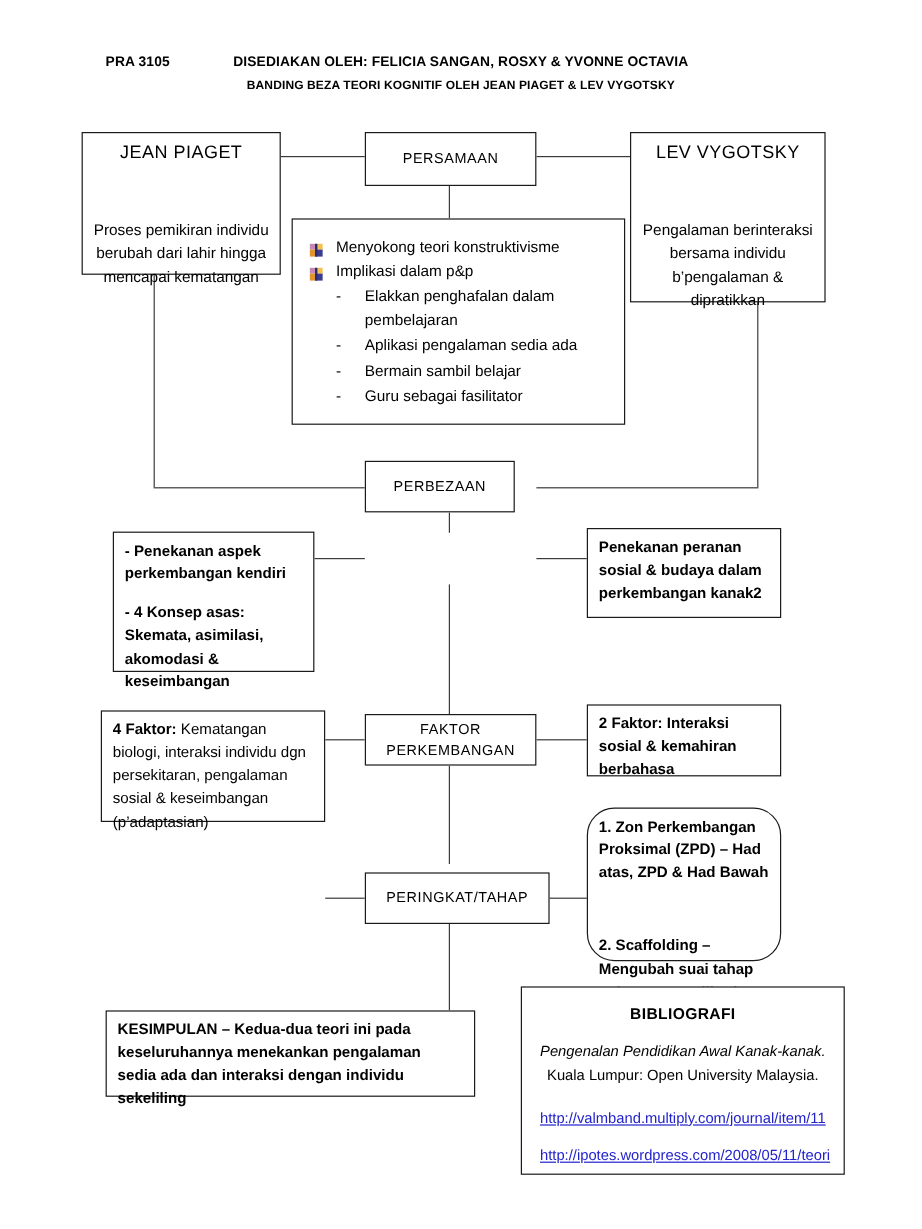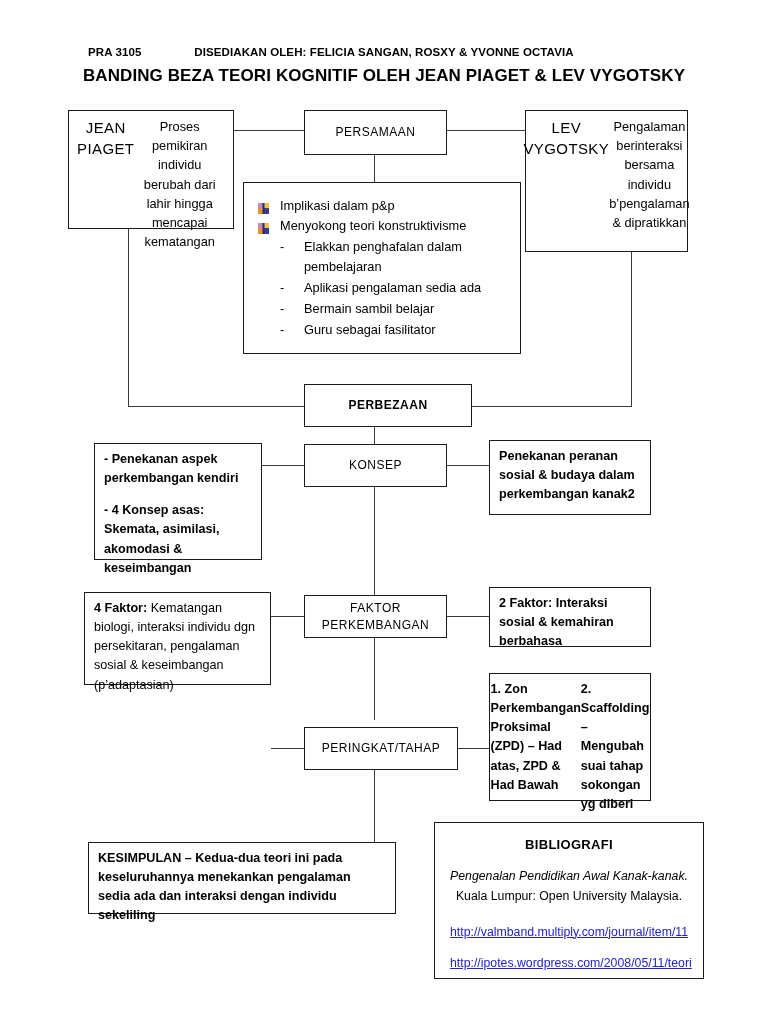--- a/index.html
+++ b/index.html
@@ -27,21 +27,21 @@
     text-align: center;
     font-weight: bold;
     letter-spacing: 0.1px;
   }
   #hdr-line1 { top: 46px; font-size: 11.5px; }
   #hdr-line1 .left {
     position: absolute;
     left: 88px;
     top: 0;
   }
-  #hdr-line2 { top: 66px; font-size: 17px; }
+  #hdr-line2 { top: 66px; font-size: 10px; }
 
   
   .line {
     position: absolute;
     background: #3a3a3a;
   }
   .line.h { height: 1px; }
   .line.v { width: 1px; }
 
   
@@ -55,22 +55,23 @@
   }
   .box.pad { padding: 6px 9px; }
   .box.center {
     display: flex;
     align-items: center;
     justify-content: center;
     text-align: center;
   }
   .box.col {
     display: flex;
-    flex-direction: row;
-    justify-content: center;
+    flex-direction: column;
+    justify-content: space-between;
+    gap: 42px;
   }
 
   .node-title {
     font-size: 15px;
     letter-spacing: 0.4px;
     text-align: center;
     margin-bottom: 2px;
   }
   .node-body {
     text-align: center;
@@ -201,44 +202,44 @@
     <div class="hub">PERSAMAAN</div>
   </div>
 
   <div class="box col" style="left:525px; top:110px; width:163px; height:142px; padding:6px 4px;">
     <div class="node-title">LEV VYGOTSKY</div>
     <div class="node-body">Pengalaman berinteraksi bersama individu b’pengalaman &amp; dipratikkan</div>
   </div>
 
   <div class="box" style="left:243px; top:182px; width:278px; height:172px; padding:13px 14px;">
     <ul class="blist">
+      <li>
+        <span class="bullet-glyph">
+          <svg width="11" height="11" viewBox="0 0 11 11">
+            <rect x="0" y="0" width="5" height="5" fill="#c48ab5"></rect>
+            <rect x="5" y="0" width="6" height="5" fill="#f2c14e"></rect>
+            <rect x="0" y="5" width="5" height="6" fill="#e0932f"></rect>
+            <rect x="5" y="5" width="6" height="6" fill="#3b3b8f"></rect>
+            <rect x="4.5" y="0" width="2" height="11" fill="#2a2a6e"></rect>
+          </svg>
+        </span>
+        <span>Menyokong teori konstruktivisme</span>
+      </li>
       <li>
         <span class="bullet-glyph">
           <svg width="11" height="11" viewBox="0 0 11 11">
             <rect x="0" y="0" width="5" height="5" fill="#c48ab5"></rect>
             <rect x="5" y="0" width="6" height="5" fill="#f2c14e"></rect>
             <rect x="0" y="5" width="5" height="6" fill="#e0932f"></rect>
             <rect x="5" y="5" width="6" height="6" fill="#3b3b8f"></rect>
             <rect x="4.5" y="0" width="2" height="11" fill="#2a2a6e"></rect>
           </svg>
         </span>
         <span>Implikasi dalam p&amp;p</span>
       </li>
-      <li>
-        <span class="bullet-glyph">
-          <svg width="11" height="11" viewBox="0 0 11 11">
-            <rect x="0" y="0" width="5" height="5" fill="#c48ab5"></rect>
-            <rect x="5" y="0" width="6" height="5" fill="#f2c14e"></rect>
-            <rect x="0" y="5" width="5" height="6" fill="#e0932f"></rect>
-            <rect x="5" y="5" width="6" height="6" fill="#3b3b8f"></rect>
-            <rect x="4.5" y="0" width="2" height="11" fill="#2a2a6e"></rect>
-          </svg>
-        </span>
-        <span>Menyokong teori konstruktivisme</span>
-      </li>
     </ul>
     <ul class="sublist">
       <li>
         <span class="dash">-</span>
         <span>Elakkan penghafalan dalam pembelajaran</span>
       </li>
       <li>
         <span class="dash">-</span>
         <span>Aplikasi pengalaman sedia ada</span>
       </li>
@@ -246,32 +247,29 @@
         <span class="dash">-</span>
         <span>Bermain sambil belajar</span>
       </li>
       <li>
         <span class="dash">-</span>
         <span>Guru sebagai fasilitator</span>
       </li>
     </ul>
   </div>
 
-  <div class="box center" style="left:304px; top:384px; width:168px; height:43px;font-weight:bold;">
+  <div class="box center" style="left:304px; top:384px; width:125px; height:43px;">
     <div class="hub">PERBEZAAN</div>
   </div>
 
   <div class="box pad" style="left:94px; top:443px; width:168px; height:117px;">
     <div class="txt b">- Penekanan aspek perkembangan kendiri</div>
     <div class="txt b" style="margin-top:13px;">- 4 Konsep asas: Skemata, asimilasi, akomodasi &amp; keseimbangan</div>
   </div>
 
-  <div class="box center" style="left:304px; top:444px; width:143px; height:43px;">
-    <div class="hub">KONSEP</div>
-  </div>
 
   <div class="box pad col" style="left:489px; top:440px; width:162px; height:75px;">
     <div class="txt b">Penekanan peranan sosial &amp; budaya dalam perkembangan kanak2</div>
   </div>
 
   <div class="box pad" style="left:84px; top:592px; width:187px; height:93px;">
     <div class="txt"><span class="lead">4 Faktor:</span><span> Kematangan biologi, interaksi individu dgn persekitaran, pengalaman sosial &amp; keseimbangan (p’adaptasian)</span></div>
   </div>
 
   <div class="box center" style="left:304px; top:595px; width:143px; height:43px;">
@@ -280,21 +278,21 @@
 
   <div class="box pad col" style="left:489px; top:587px; width:162px; height:60px;">
     <div class="txt b"><span>2 Faktor:</span><span> Interaksi sosial &amp; kemahiran berbahasa</span></div>
   </div>
 
 
   <div class="box center" style="left:304px; top:727px; width:154px; height:43px;">
     <div class="hub">PERINGKAT/TAHAP</div>
   </div>
 
-  <div class="box pad col" style="left:489px; top:673px; width:162px; height:128px;">
+  <div class="box pad col" style="left:489px; top:673px; width:162px; height:128px;border-radius:23px;">
     <div class="txt b">1. Zon Perkembangan Proksimal (ZPD) – Had atas, ZPD &amp; Had Bawah</div>
     <div class="txt b">2. Scaffolding – Mengubah suai tahap sokongan yg diberi</div>
   </div>
 
   <div class="box pad col" style="left:88px; top:842px; width:308px; height:72px;">
     <div class="txt b">KESIMPULAN – Kedua-dua teori ini pada keseluruhannya menekankan pengalaman sedia ada dan interaksi dengan individu sekeliling</div>
   </div>
 
   <div class="box" style="left:434px; top:822px; width:270px; height:157px; padding:13px 9px 10px 9px;">
     <div class="bib-title">BIBLIOGRAFI</div>

